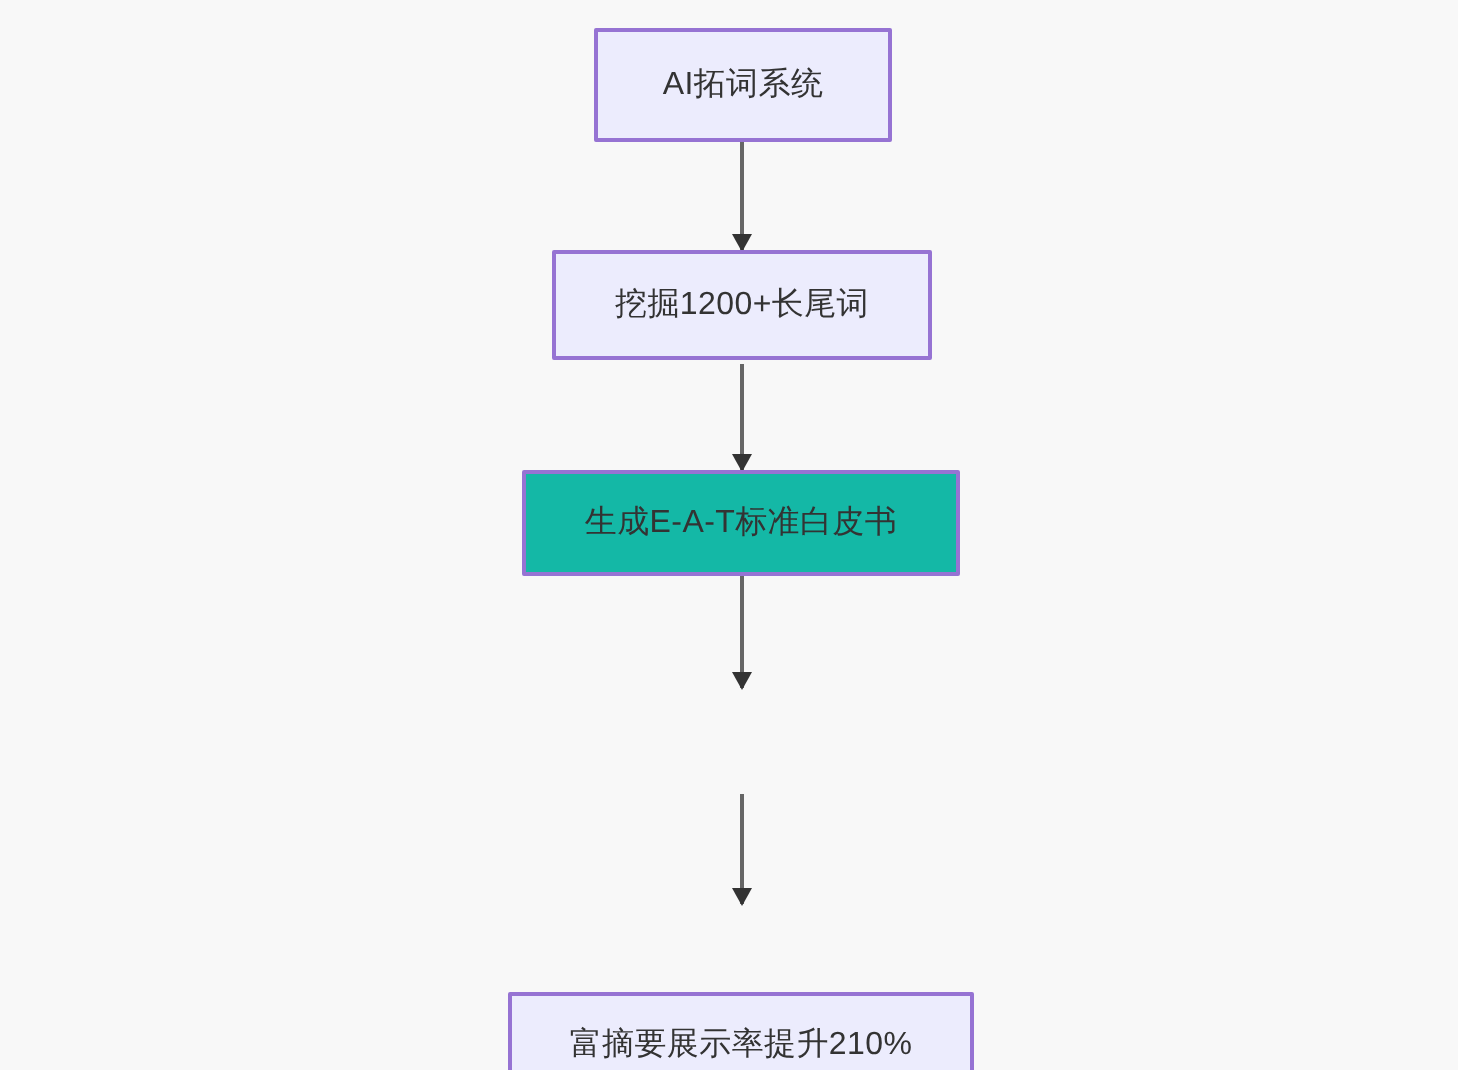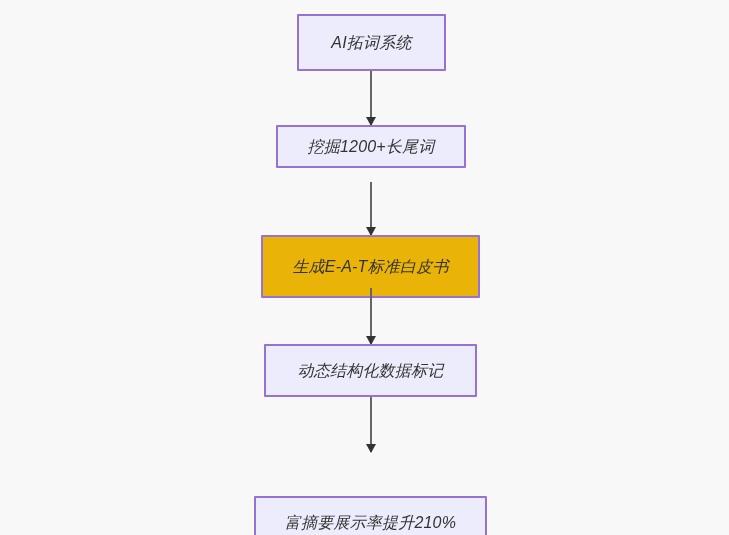--- a/index.html
+++ b/index.html
@@ -35,21 +35,20 @@
     font-size: 16px;
     line-height: 1.2;
     letter-spacing: 0.2px;
     white-space: nowrap;
     text-align: center;
   }
 
   .flow-node .node-label {
     display: block;
     padding: 0 8px;
-    font-style: italic;
   }
 
   .flow-edge {
     position: absolute;
     width: 2px;
     background: #666666;
   }
 
   .flow-edge .arrow-head {
     position: absolute;
@@ -69,39 +68,36 @@
 <div id="flow-canvas" style="background: rgb(248, 248, 248);">
 
   <div class="flow-node" id="node-0" style="left: 297px; top: 14px; width: 149px; height: 57px; background: rgb(236, 236, 253); border-color: rgb(150, 115, 211); color: rgb(51, 51, 51);">
     <span class="node-label">AI拓词系统</span>
   </div>
 
   <div class="flow-edge" id="edge-0" style="left: 370px; top: 71px; height: 54px; background: rgb(102, 102, 102);">
     <span class="arrow-head" style="border-top-color: rgb(51, 51, 51);"></span>
   </div>
 
-  <div class="flow-node" id="node-1" style="left: 276px; top: 125px; width: 190px; height: 43px; background: rgb(236, 236, 253); border-color: rgb(150, 115, 211); color: rgb(51, 51, 51);">
+  <div class="flow-node" id="node-1" style="left: 276px; top: 125px; width: 190px; height: 55px; background: rgb(236, 236, 253); border-color: rgb(150, 115, 211); color: rgb(51, 51, 51);">
     <span class="node-label">挖掘1200+长尾词</span>
   </div>
 
   <div class="flow-edge" id="edge-1" style="left: 370px; top: 182px; height: 53px; background: rgb(102, 102, 102);">
     <span class="arrow-head" style="border-top-color: rgb(51, 51, 51);"></span>
   </div>
 
-  <div class="flow-node" id="node-2" style="left: 261px; top: 235px; width: 219px; height: 63px; background: #eab308; border-color: rgb(150, 115, 211); color: rgb(51, 51, 51);">
+  <div class="flow-node" id="node-2" style="left: 261px; top: 235px; width: 219px; height: 53px; background: #14b8a6; border-color: rgb(150, 115, 211); color: rgb(51, 51, 51);">
     <span class="node-label">生成E-A-T标准白皮书</span>
   </div>
 
   <div class="flow-edge" id="edge-2" style="left: 370px; top: 288px; height: 56px; background: rgb(102, 102, 102);">
     <span class="arrow-head" style="border-top-color: rgb(51, 51, 51);"></span>
   </div>
 
-  <div class="flow-node" id="node-3" style="left: 264px; top: 344px; width: 213px; height: 53px; background: rgb(236, 236, 253); border-color: rgb(150, 115, 211); color: rgb(51, 51, 51);">
-    <span class="node-label">动态结构化数据标记</span>
-  </div>
 
   <div class="flow-edge" id="edge-3" style="left: 370px; top: 397px; height: 55px; background: rgb(102, 102, 102);">
     <span class="arrow-head" style="border-top-color: rgb(51, 51, 51);"></span>
   </div>
 
   <div class="flow-node" id="node-4" style="left: 254px; top: 452px; width: 233px; height: 53px; background: rgb(236, 236, 253); border-color: rgb(150, 115, 211); color: rgb(51, 51, 51); margin-top: 44px;">
     <span class="node-label">富摘要展示率提升210%</span>
   </div>
 
 </div>

